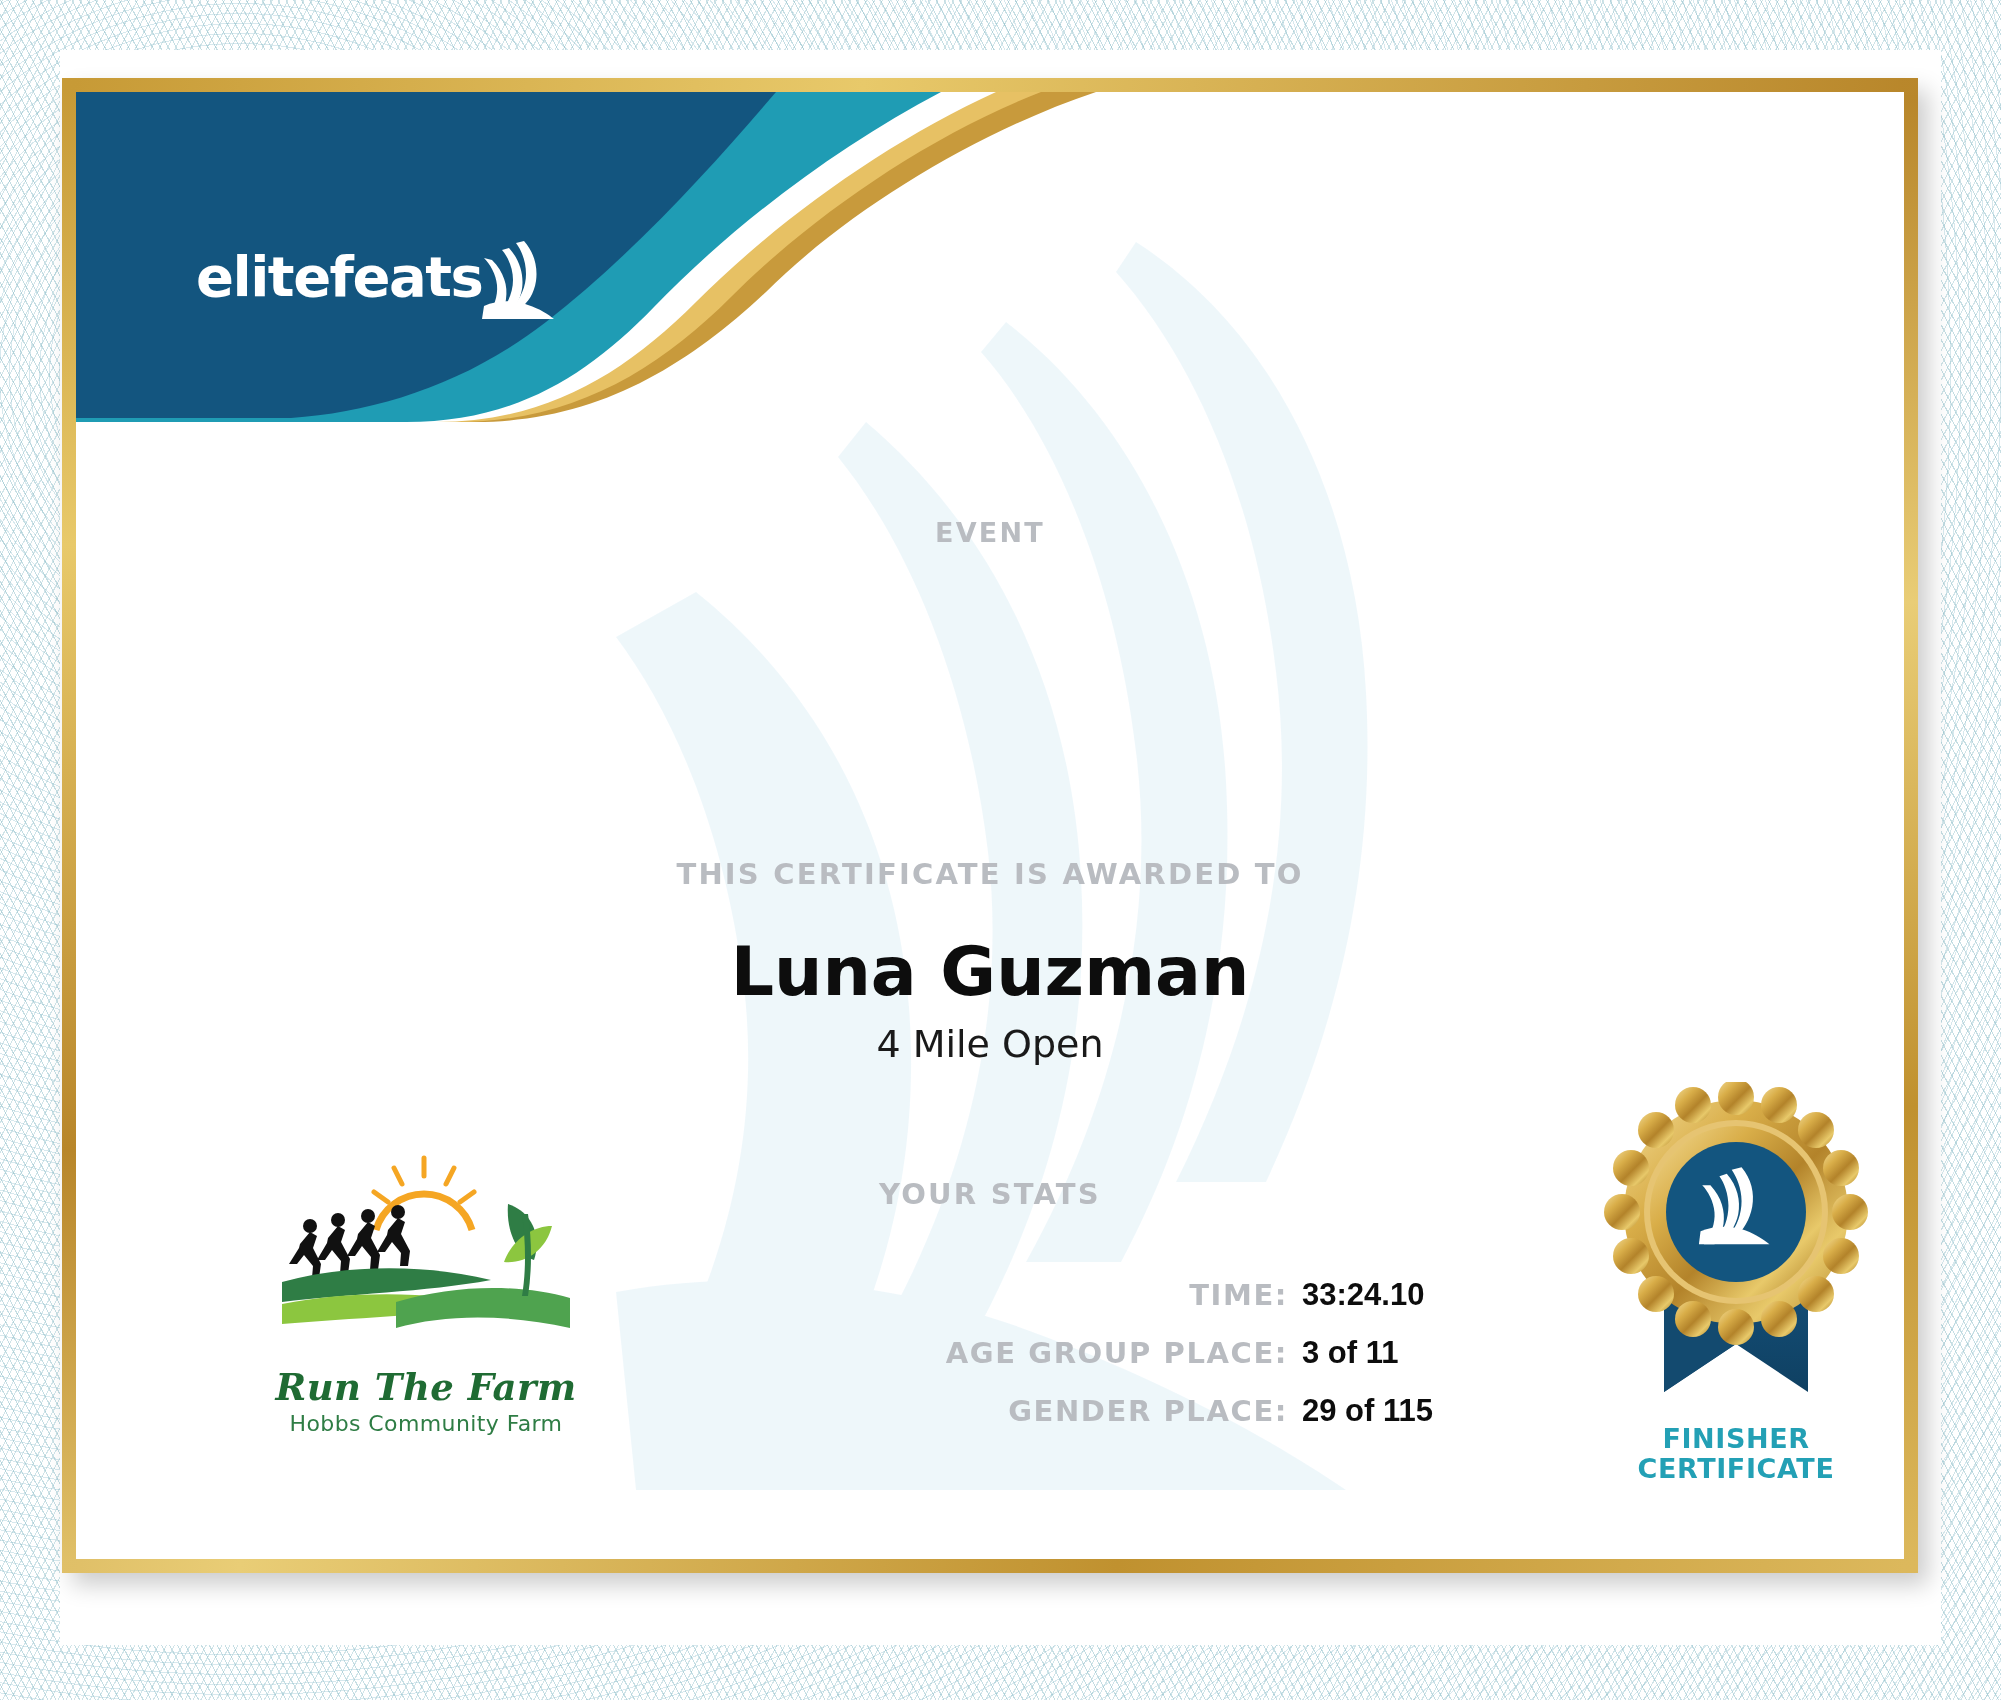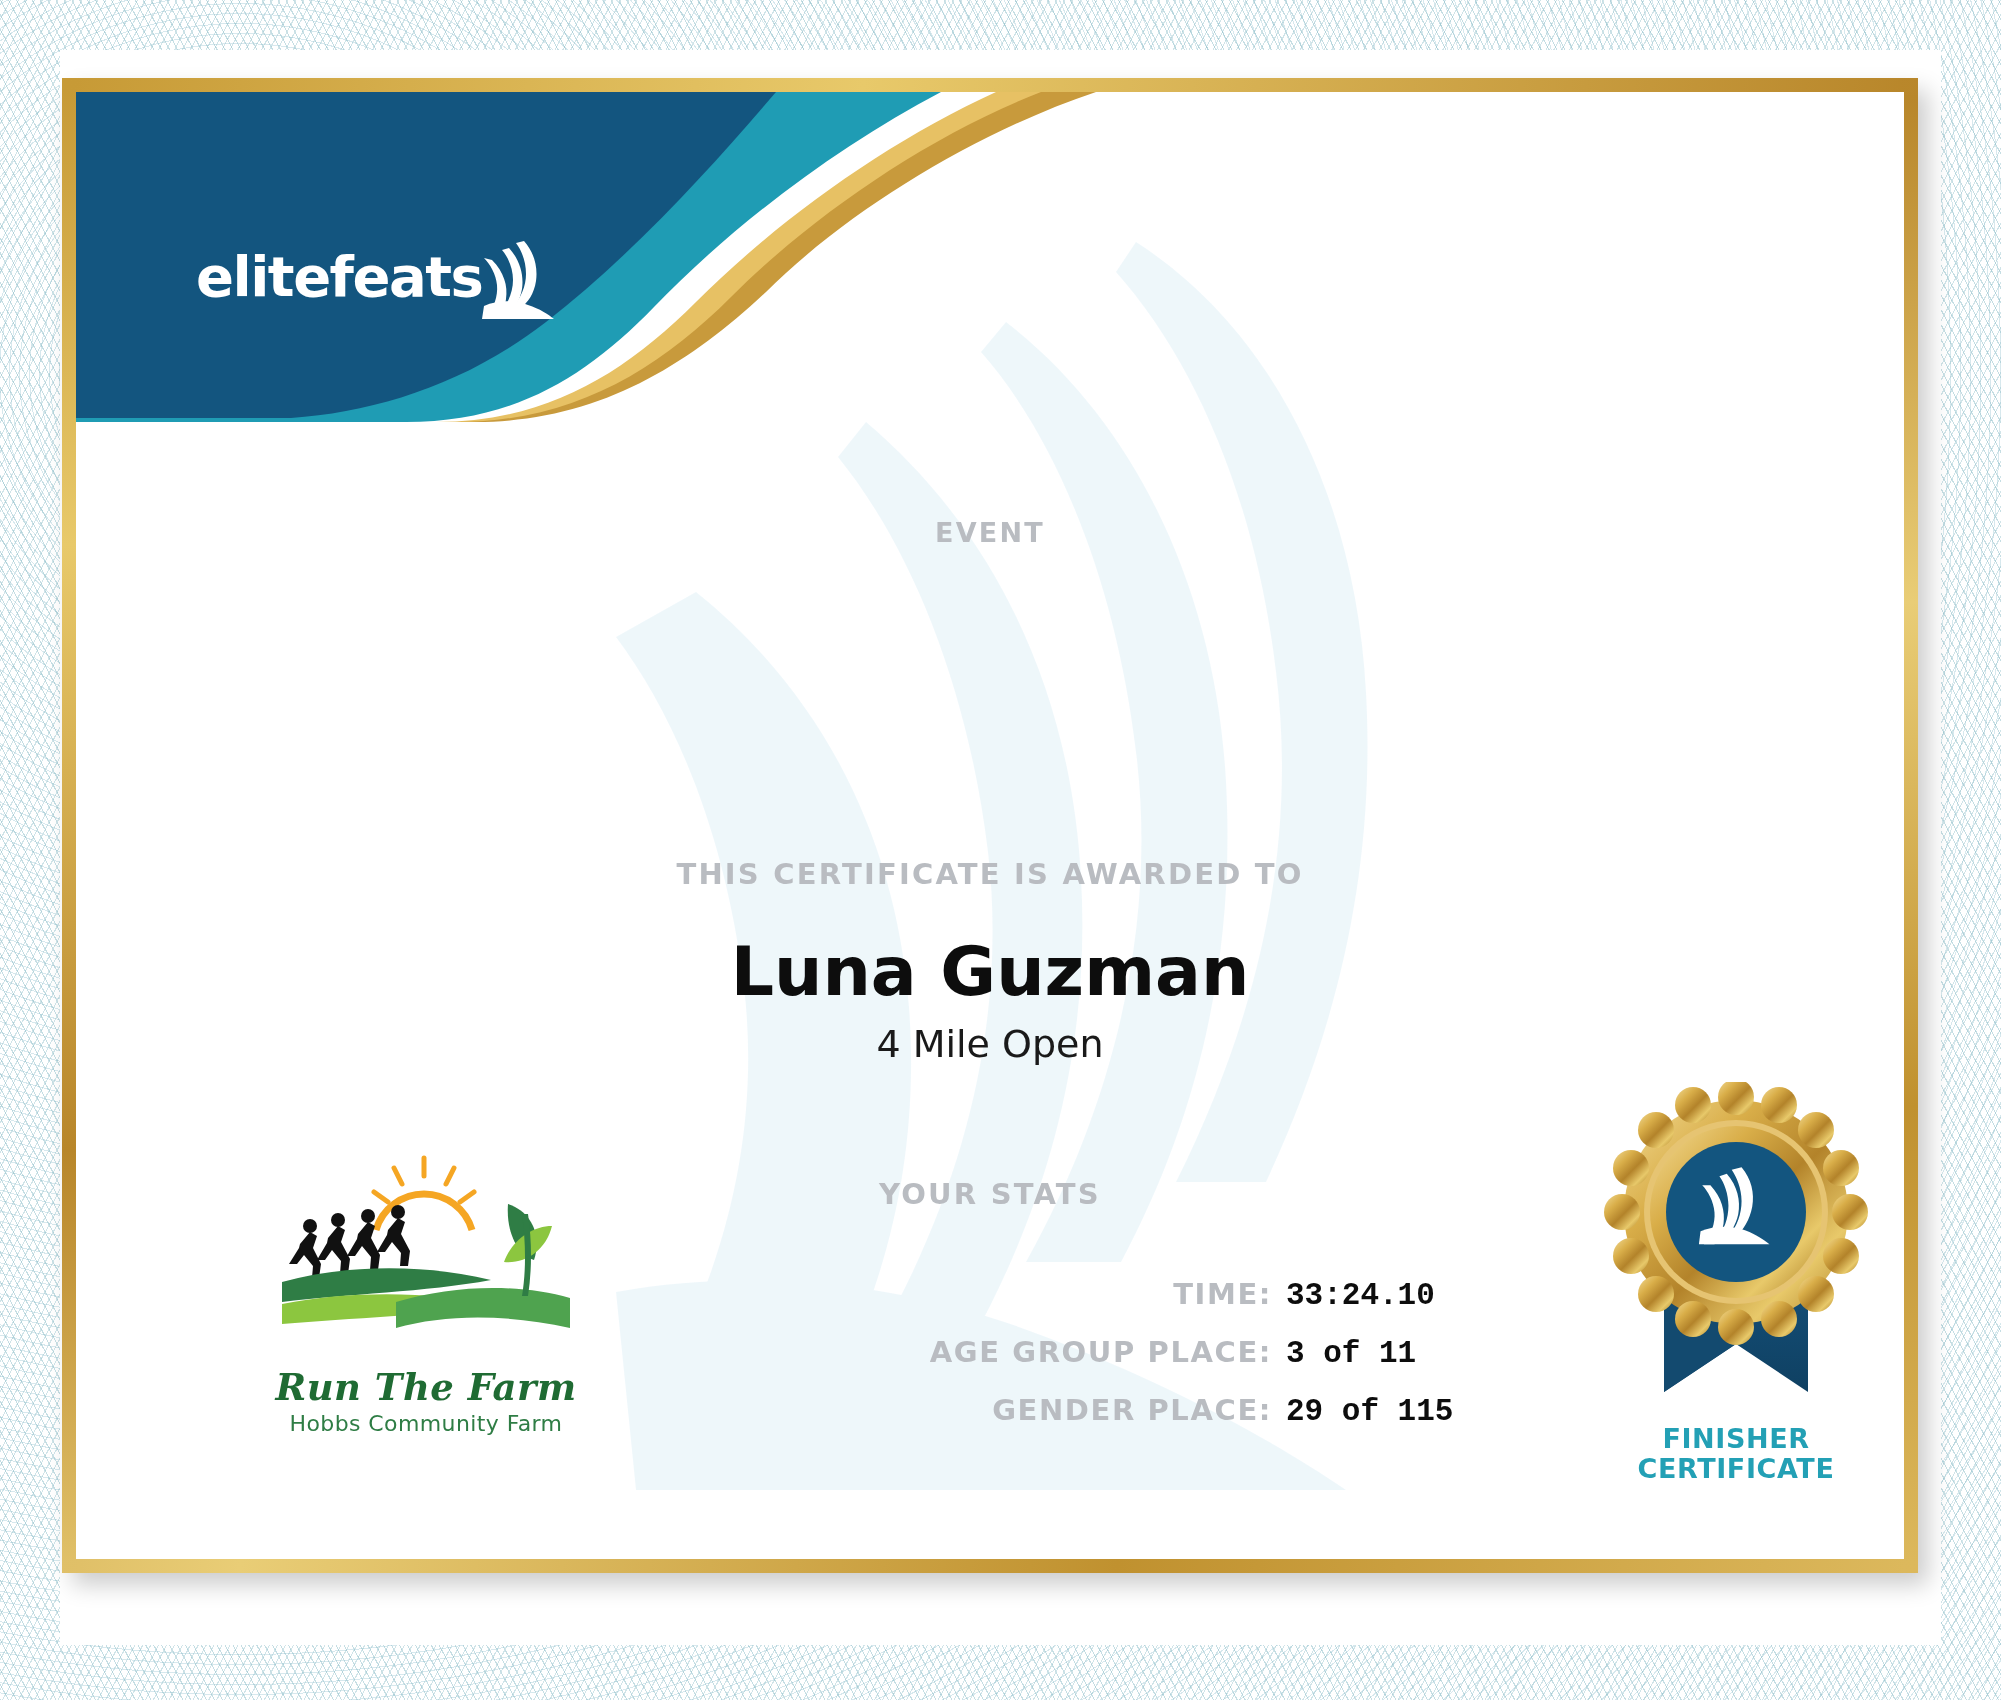--- a/index.html
+++ b/index.html
@@ -130,21 +130,21 @@
     top: 930px;
     font-size: 38px;
     color: #1a1a1a;
     font-family: "DejaVu Sans", sans-serif;
   }
   #stats-label { top: 1085px; font-size: 29px; }
 
   
   #stats-table {
     position: absolute;
-    left: 0;
+    left: 16px;
     top: 1185px;
     width: 1390px;
   }
   .stat-row {
     display: flex;
     justify-content: flex-end;
     align-items: baseline;
     margin-bottom: 22px;
     padding-right: 0px;
   }
@@ -153,21 +153,21 @@
     font-size: 29px;
     letter-spacing: 1.6px;
     font-family: "DejaVu Sans", sans-serif;
     font-weight: bold;
     text-align: right;
   }
   .stat-val {
     color: #0d0d0d;
     font-size: 31px;
     font-weight: bold;
-    font-family: Liberation Mono, monospace;
+    font-family: Liberation Sans, sans-serif;
     margin-left: 14px;
     min-width: 180px;
     text-align: left;
   }
 
   
   #event-logo {
     position: absolute;
     left: 190px;
     top: 1060px;

